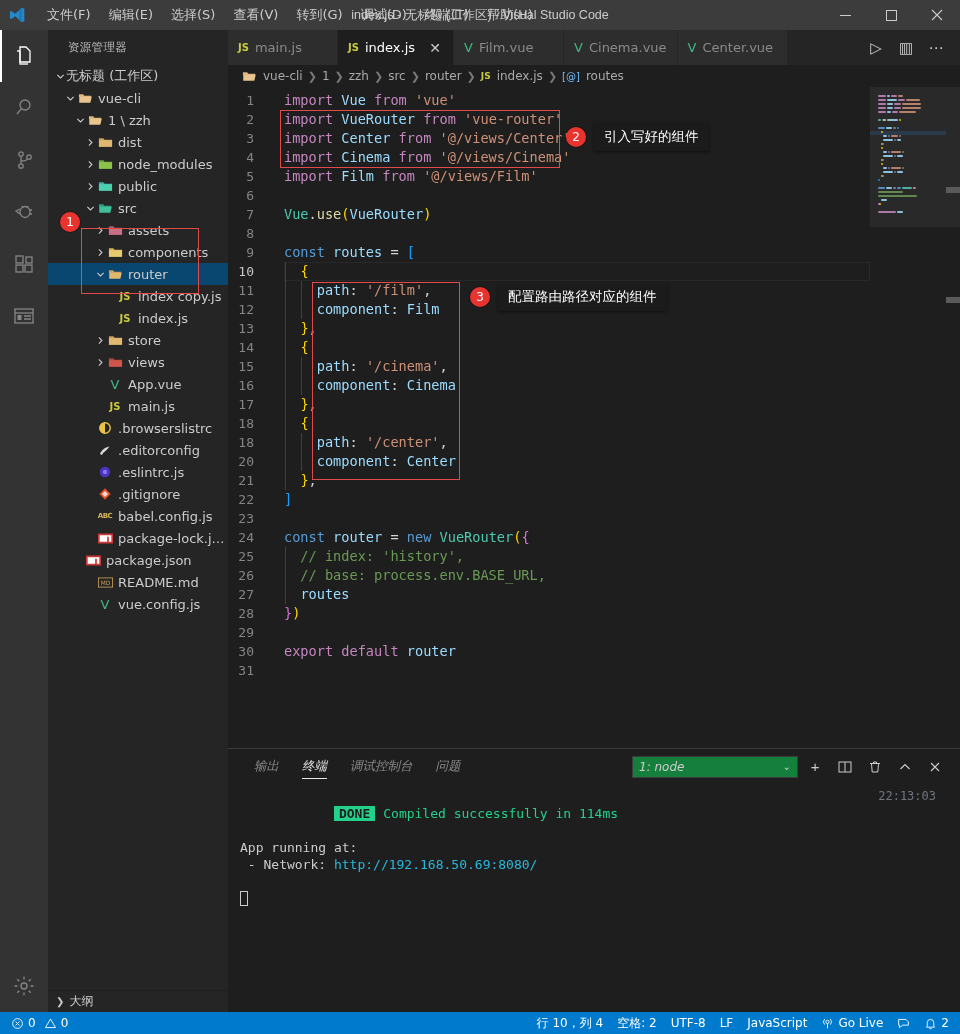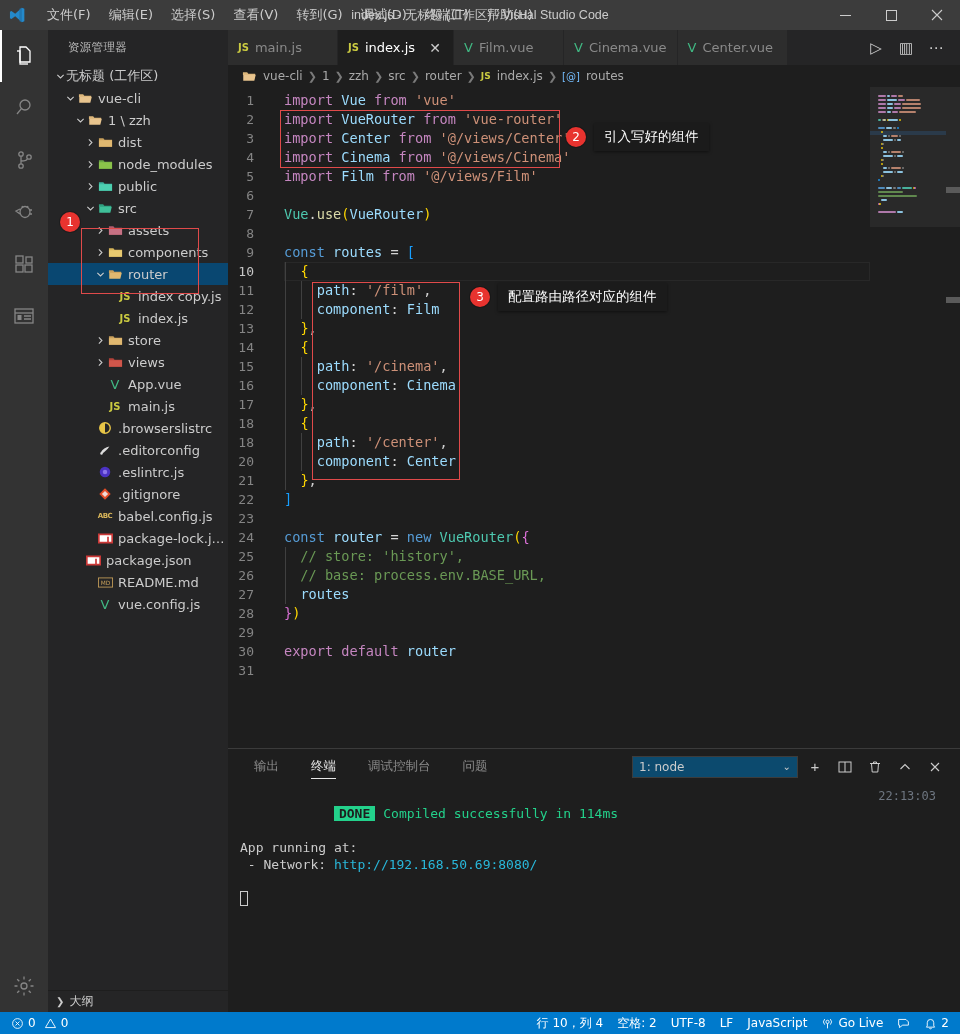--- a/index.html
+++ b/index.html
@@ -143,30 +143,30 @@
   }
   .anno-label {
     position: absolute; background: #1b1b1b; color: #ffffff; font-size: 13.5px;
     padding: 5px 10px; z-index: 9; white-space: nowrap;
     font-family: "DejaVu Sans", "Liberation Sans", sans-serif;
     box-shadow: 0 1px 3px rgba(0,0,0,.5);
   }
 
   
   .panel { height: 264px; flex: 0 0 264px; background: #1e1e1e; border-top: 1px solid #3b3b3b; display: flex; flex-direction: column; }
-  .panel-tabs { height: 35px; display: flex; align-items: center; padding-left: 16px; gap: 12px; flex: 0 0 35px; }
+  .panel-tabs { height: 35px; display: flex; align-items: center; padding-left: 16px; gap: 3px; flex: 0 0 35px; font-style: italic; }
   .ptab {
     font-size: 12.5px; color: #8a8a8a; padding: 0 10px; height: 35px; display: flex; align-items: center;
     position: relative; font-family: "DejaVu Sans", "Liberation Sans", sans-serif;
   }
   .ptab.active { color: #e7e7e7; }
   .ptab.active::after { content: ""; position: absolute; bottom: 5px; left: 10px; right: 10px; height: 1px; background: #e7e7e7; }
   .panel-actions { margin-left: auto; display: flex; align-items: center; gap: 4px; padding-right: 12px; color: #cccccc; }
   .term-select {
-    width: 166px; height: 22px; background: #0c4a6e; color: #cccccc; font-size: 12px;
+    width: 166px; height: 22px; background: #15803d; color: #cccccc; font-size: 12px;
     display: flex; align-items: center; padding: 0 6px; border: 1px solid #3c3c3c;
     font-family: "DejaVu Sans", "Liberation Sans", sans-serif; position: relative;
   }
   .term-select .caret { margin-left: auto; font-size: 10px; }
   .p-act { width: 26px; height: 26px; display: flex; align-items: center; justify-content: center; font-size: 15px; }
   .term-body {
     flex: 1 1 auto; padding: 4px 0 0 12px; font-family: "DejaVu Sans Mono", "Liberation Mono", monospace;
     font-size: 13px; line-height: 17px; color: #cccccc; position: relative;
   }
   .term-line { height: 17px; white-space: pre; }
@@ -657,21 +657,21 @@
             <div class="cl"><span class="ln">15</span><span class="ctext"><span class="k-pl">    </span><span class="k-id">path</span><span class="k-pl">: </span><span class="k-str">'/cinema'</span><span class="k-pl">,</span></span></div>
             <div class="cl"><span class="ln">16</span><span class="ctext"><span class="k-pl">    </span><span class="k-id">component</span><span class="k-pl">: </span><span class="k-id">Cinema</span></span></div>
             <div class="cl"><span class="ln">17</span><span class="ctext"><span class="k-pl">  </span><span class="k-br1">}</span><span class="k-pl">,</span></span></div>
             <div class="cl"><span class="ln">18</span><span class="ctext"><span class="k-pl">  </span><span class="k-br1">{</span></span></div>
             <div class="cl"><span class="ln">18</span><span class="ctext"><span class="k-pl">    </span><span class="k-id">path</span><span class="k-pl">: </span><span class="k-str">'/center'</span><span class="k-pl">,</span></span></div>
             <div class="cl"><span class="ln">20</span><span class="ctext"><span class="k-pl">    </span><span class="k-id">component</span><span class="k-pl">: </span><span class="k-id">Center</span></span></div>
             <div class="cl"><span class="ln">21</span><span class="ctext"><span class="k-pl">  </span><span class="k-br1">}</span><span class="k-pl">,</span></span></div>
             <div class="cl"><span class="ln">22</span><span class="ctext"><span class="k-br3">]</span></span></div>
             <div class="cl"><span class="ln">23</span><span class="ctext"></span></div>
             <div class="cl"><span class="ln">24</span><span class="ctext"><span class="k-kw">const </span><span class="k-id">router</span><span class="k-pl"> = </span><span class="k-kw">new </span><span class="k-cls">VueRouter</span><span class="k-br1">(</span><span class="k-br2">{</span></span></div>
-            <div class="cl"><span class="ln">25</span><span class="ctext"><span class="k-com">  // store: 'history',</span></span></div>
+            <div class="cl"><span class="ln">25</span><span class="ctext"><span class="k-com">  // index: 'history',</span></span></div>
             <div class="cl"><span class="ln">26</span><span class="ctext"><span class="k-com">  // base: process.env.BASE_URL,</span></span></div>
             <div class="cl"><span class="ln">27</span><span class="ctext"><span class="k-pl">  </span><span class="k-id">routes</span></span></div>
             <div class="cl"><span class="ln">28</span><span class="ctext"><span class="k-br2">}</span><span class="k-br1">)</span></span></div>
             <div class="cl"><span class="ln">29</span><span class="ctext"></span></div>
             <div class="cl"><span class="ln">30</span><span class="ctext"><span class="k-kw2">export default </span><span class="k-id">router</span></span></div>
             <div class="cl"><span class="ln">31</span><span class="ctext"></span></div>
             <div class="cur-line-box" style="top: 175px;"></div>
             <div class="indent-guide" style="left: 57px; top: 175px; height: 228px;"></div>
             <div class="indent-guide" style="left: 73px; top: 194px; height: 38px;"></div>
             <div class="indent-guide" style="left: 73px; top: 270px; height: 38px;"></div>

